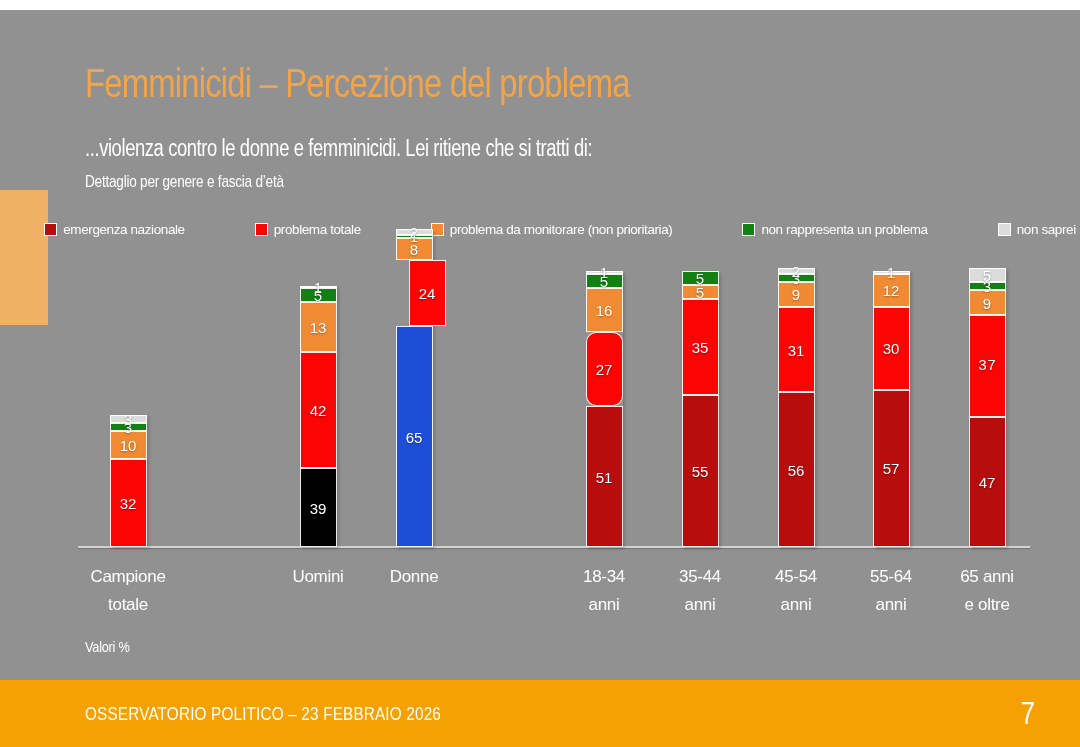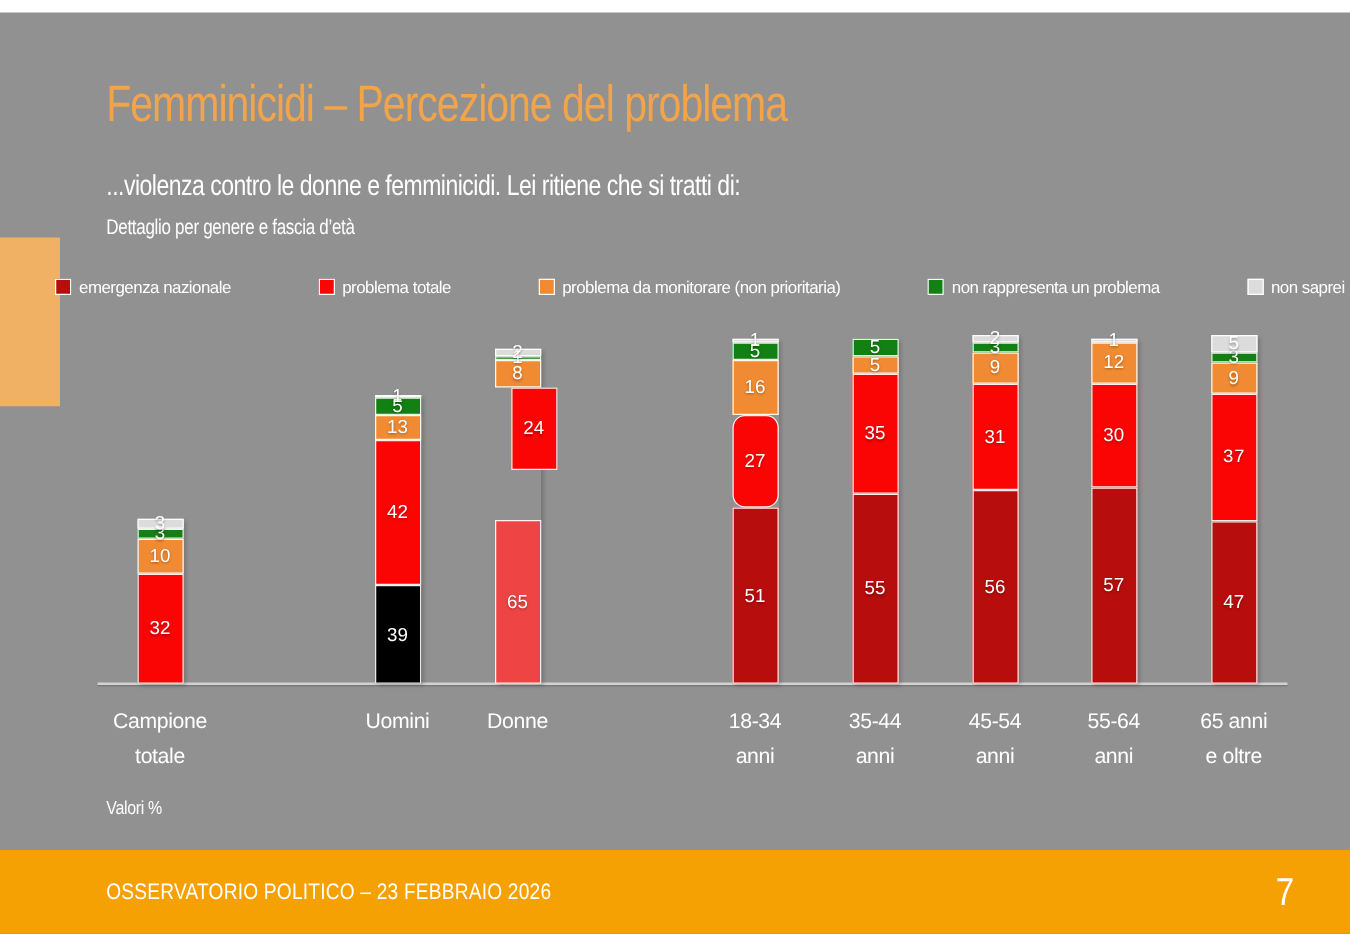--- a/index.html
+++ b/index.html
@@ -125,35 +125,35 @@
       <div>Campione</div>
       <div>totale</div>
     </div>
     <div class="bar-col" style="left: 299.5px; bottom: 200px;">
       <div class="bar-seg" style="height: 79px; background: #000000;">
         <span class="seg-label">39</span>
       </div>
       <div class="bar-seg" style="height: 115.92px; background: rgb(251, 4, 4);">
         <span class="seg-label">42</span>
       </div>
-      <div class="bar-seg" style="height: 20px; background: rgb(240, 139, 51);">
+      <div class="bar-seg" style="height: 50px; background: rgb(240, 139, 51);">
         <span class="seg-label">13</span>
       </div>
       <div class="bar-seg" style="height: 13.8px; background: rgb(18, 128, 18);">
         <span class="seg-label">5</span>
       </div>
       <div class="bar-seg" style="height: 2.76px; background: rgb(220, 220, 220);">
         <span class="seg-label">1</span>
       </div>
     </div>
     <div class="cat-label" style="left: 253px;">
       <div>Uomini</div>
     </div>
     <div class="bar-col" style="left: 395.5px; bottom: 200px;">
-      <div class="bar-seg" style="height: 131px; background: #ef4444; margin-top: 40px;">
+      <div class="bar-seg" style="height: 221px; background: #1d4ed8;">
         <span class="seg-label">65</span>
       </div>
       <div class="bar-seg" style="height: 66.24px; background: rgb(251, 4, 4); margin-left: 13px;">
         <span class="seg-label">24</span>
       </div>
       <div class="bar-seg" style="height: 22.08px; background: rgb(240, 139, 51);">
         <span class="seg-label">8</span>
       </div>
       <div class="bar-seg" style="height: 2.76px; background: rgb(18, 128, 18);">
         <span class="seg-label">1</span>

